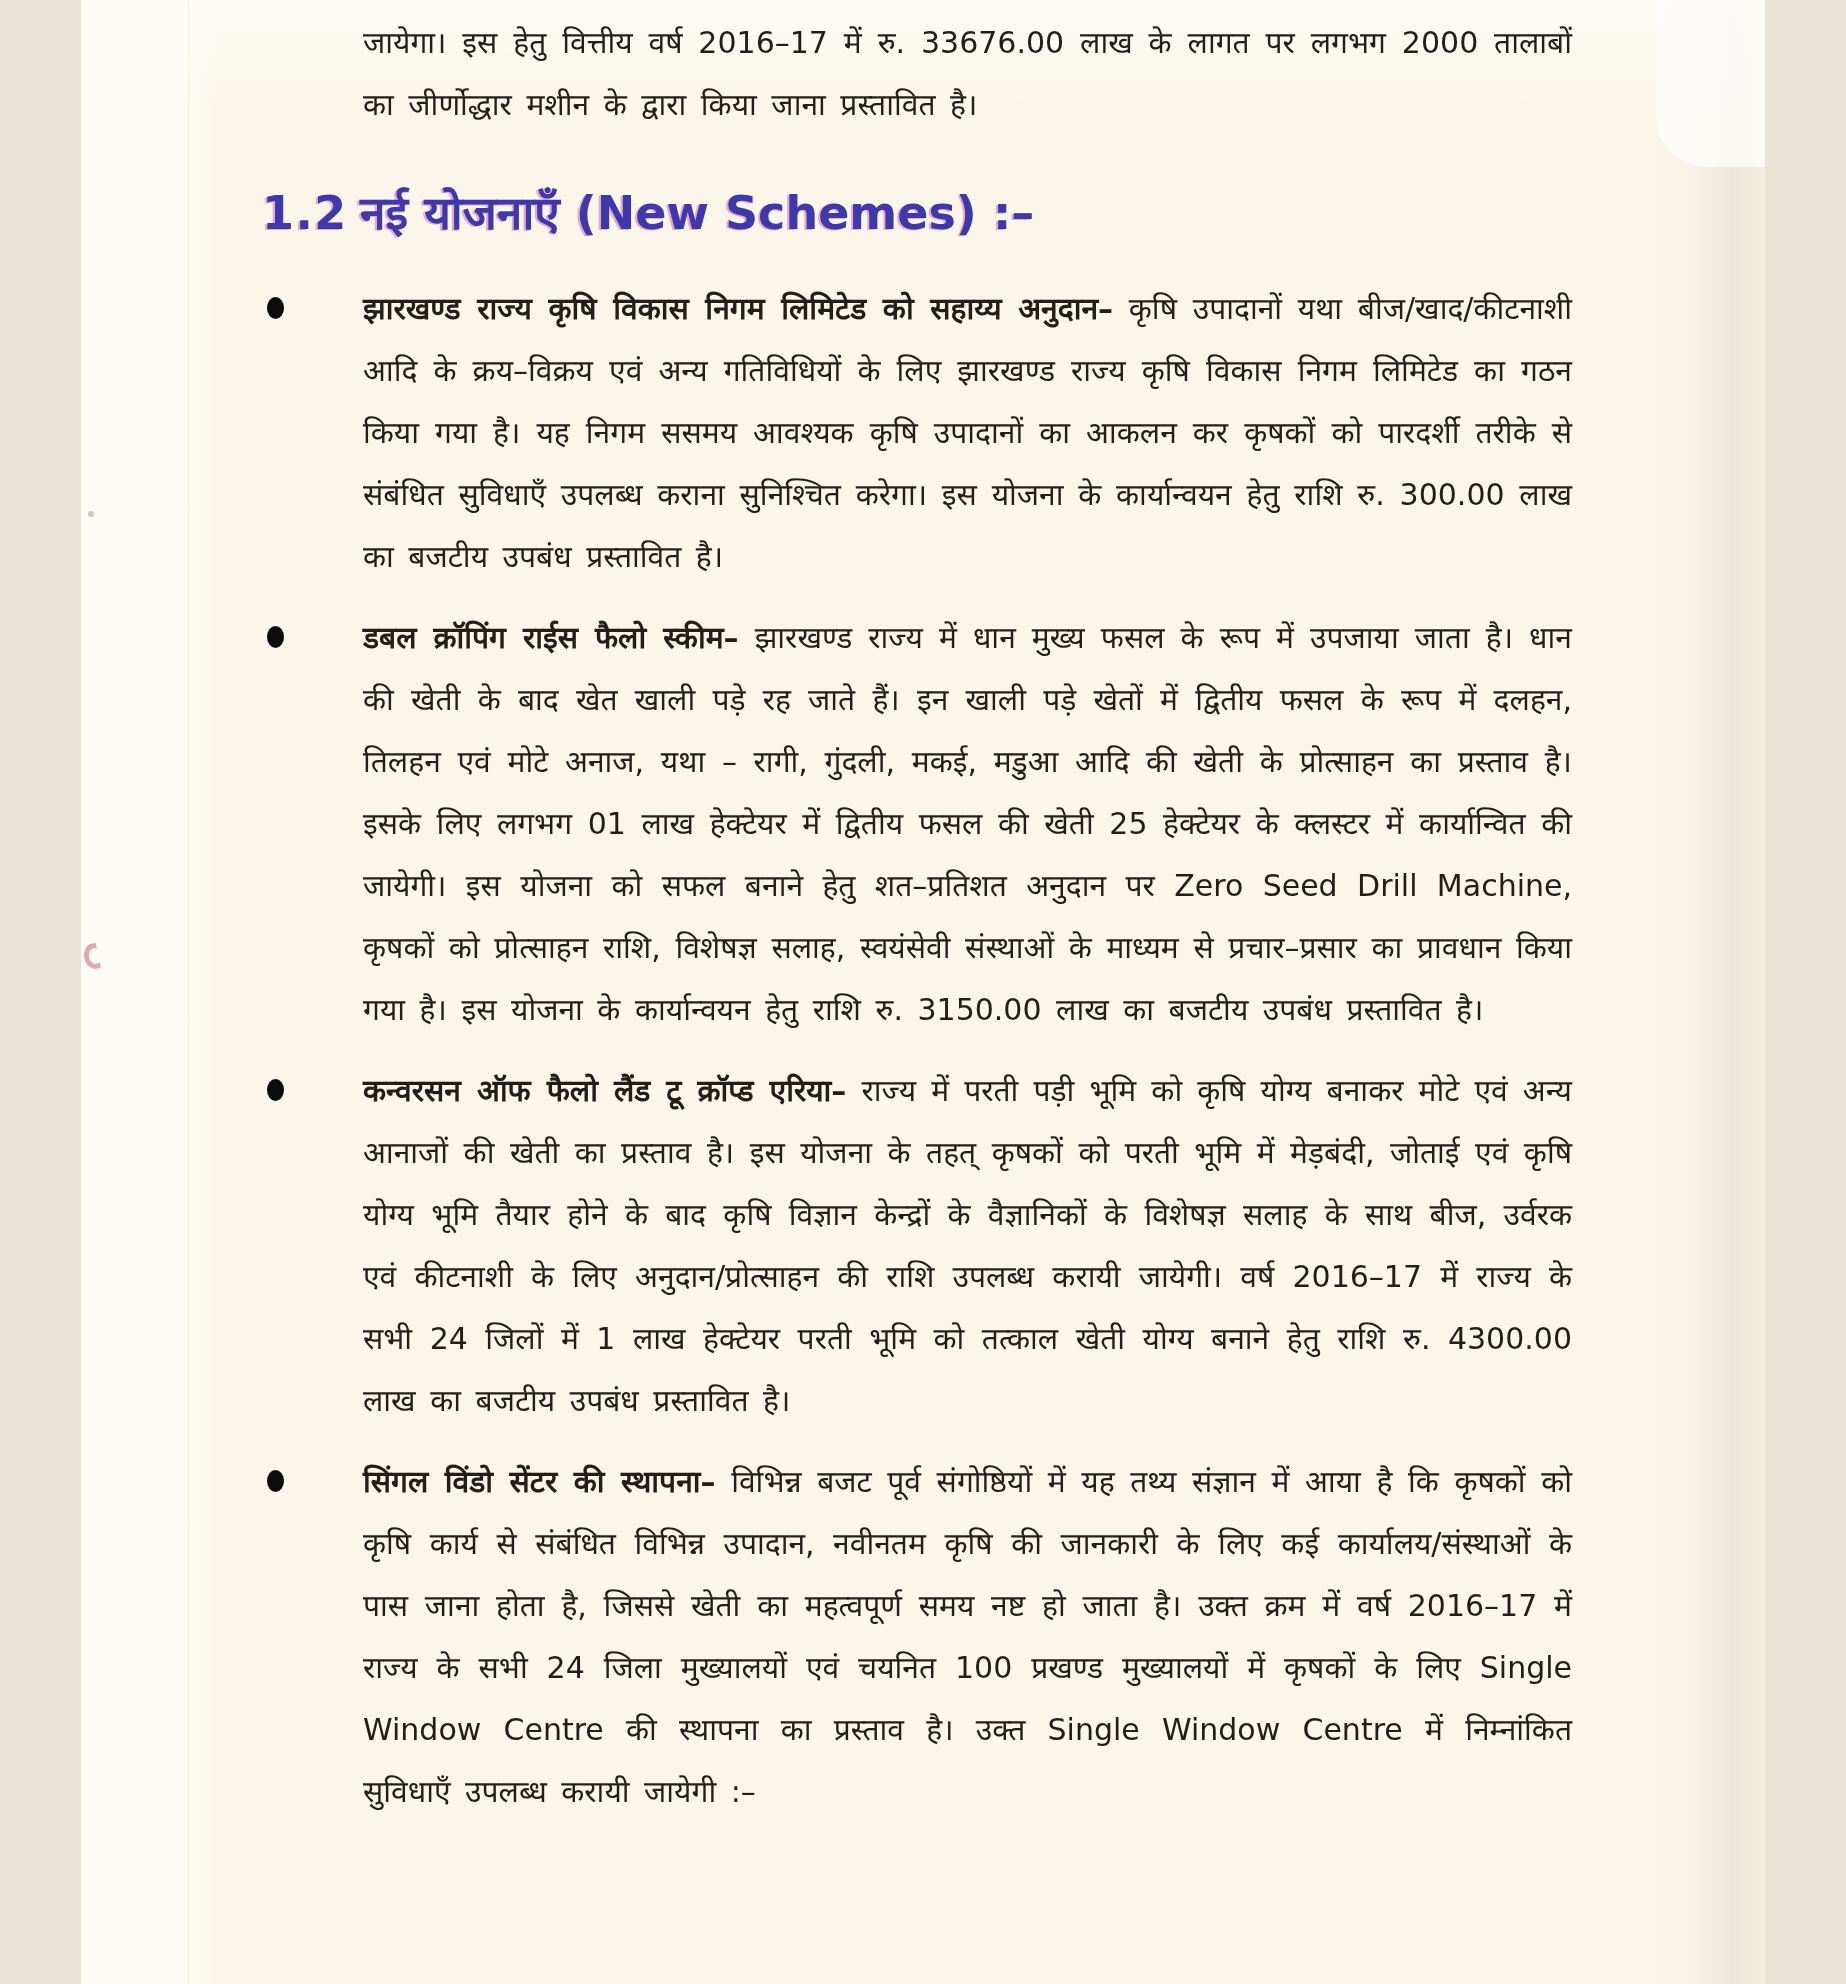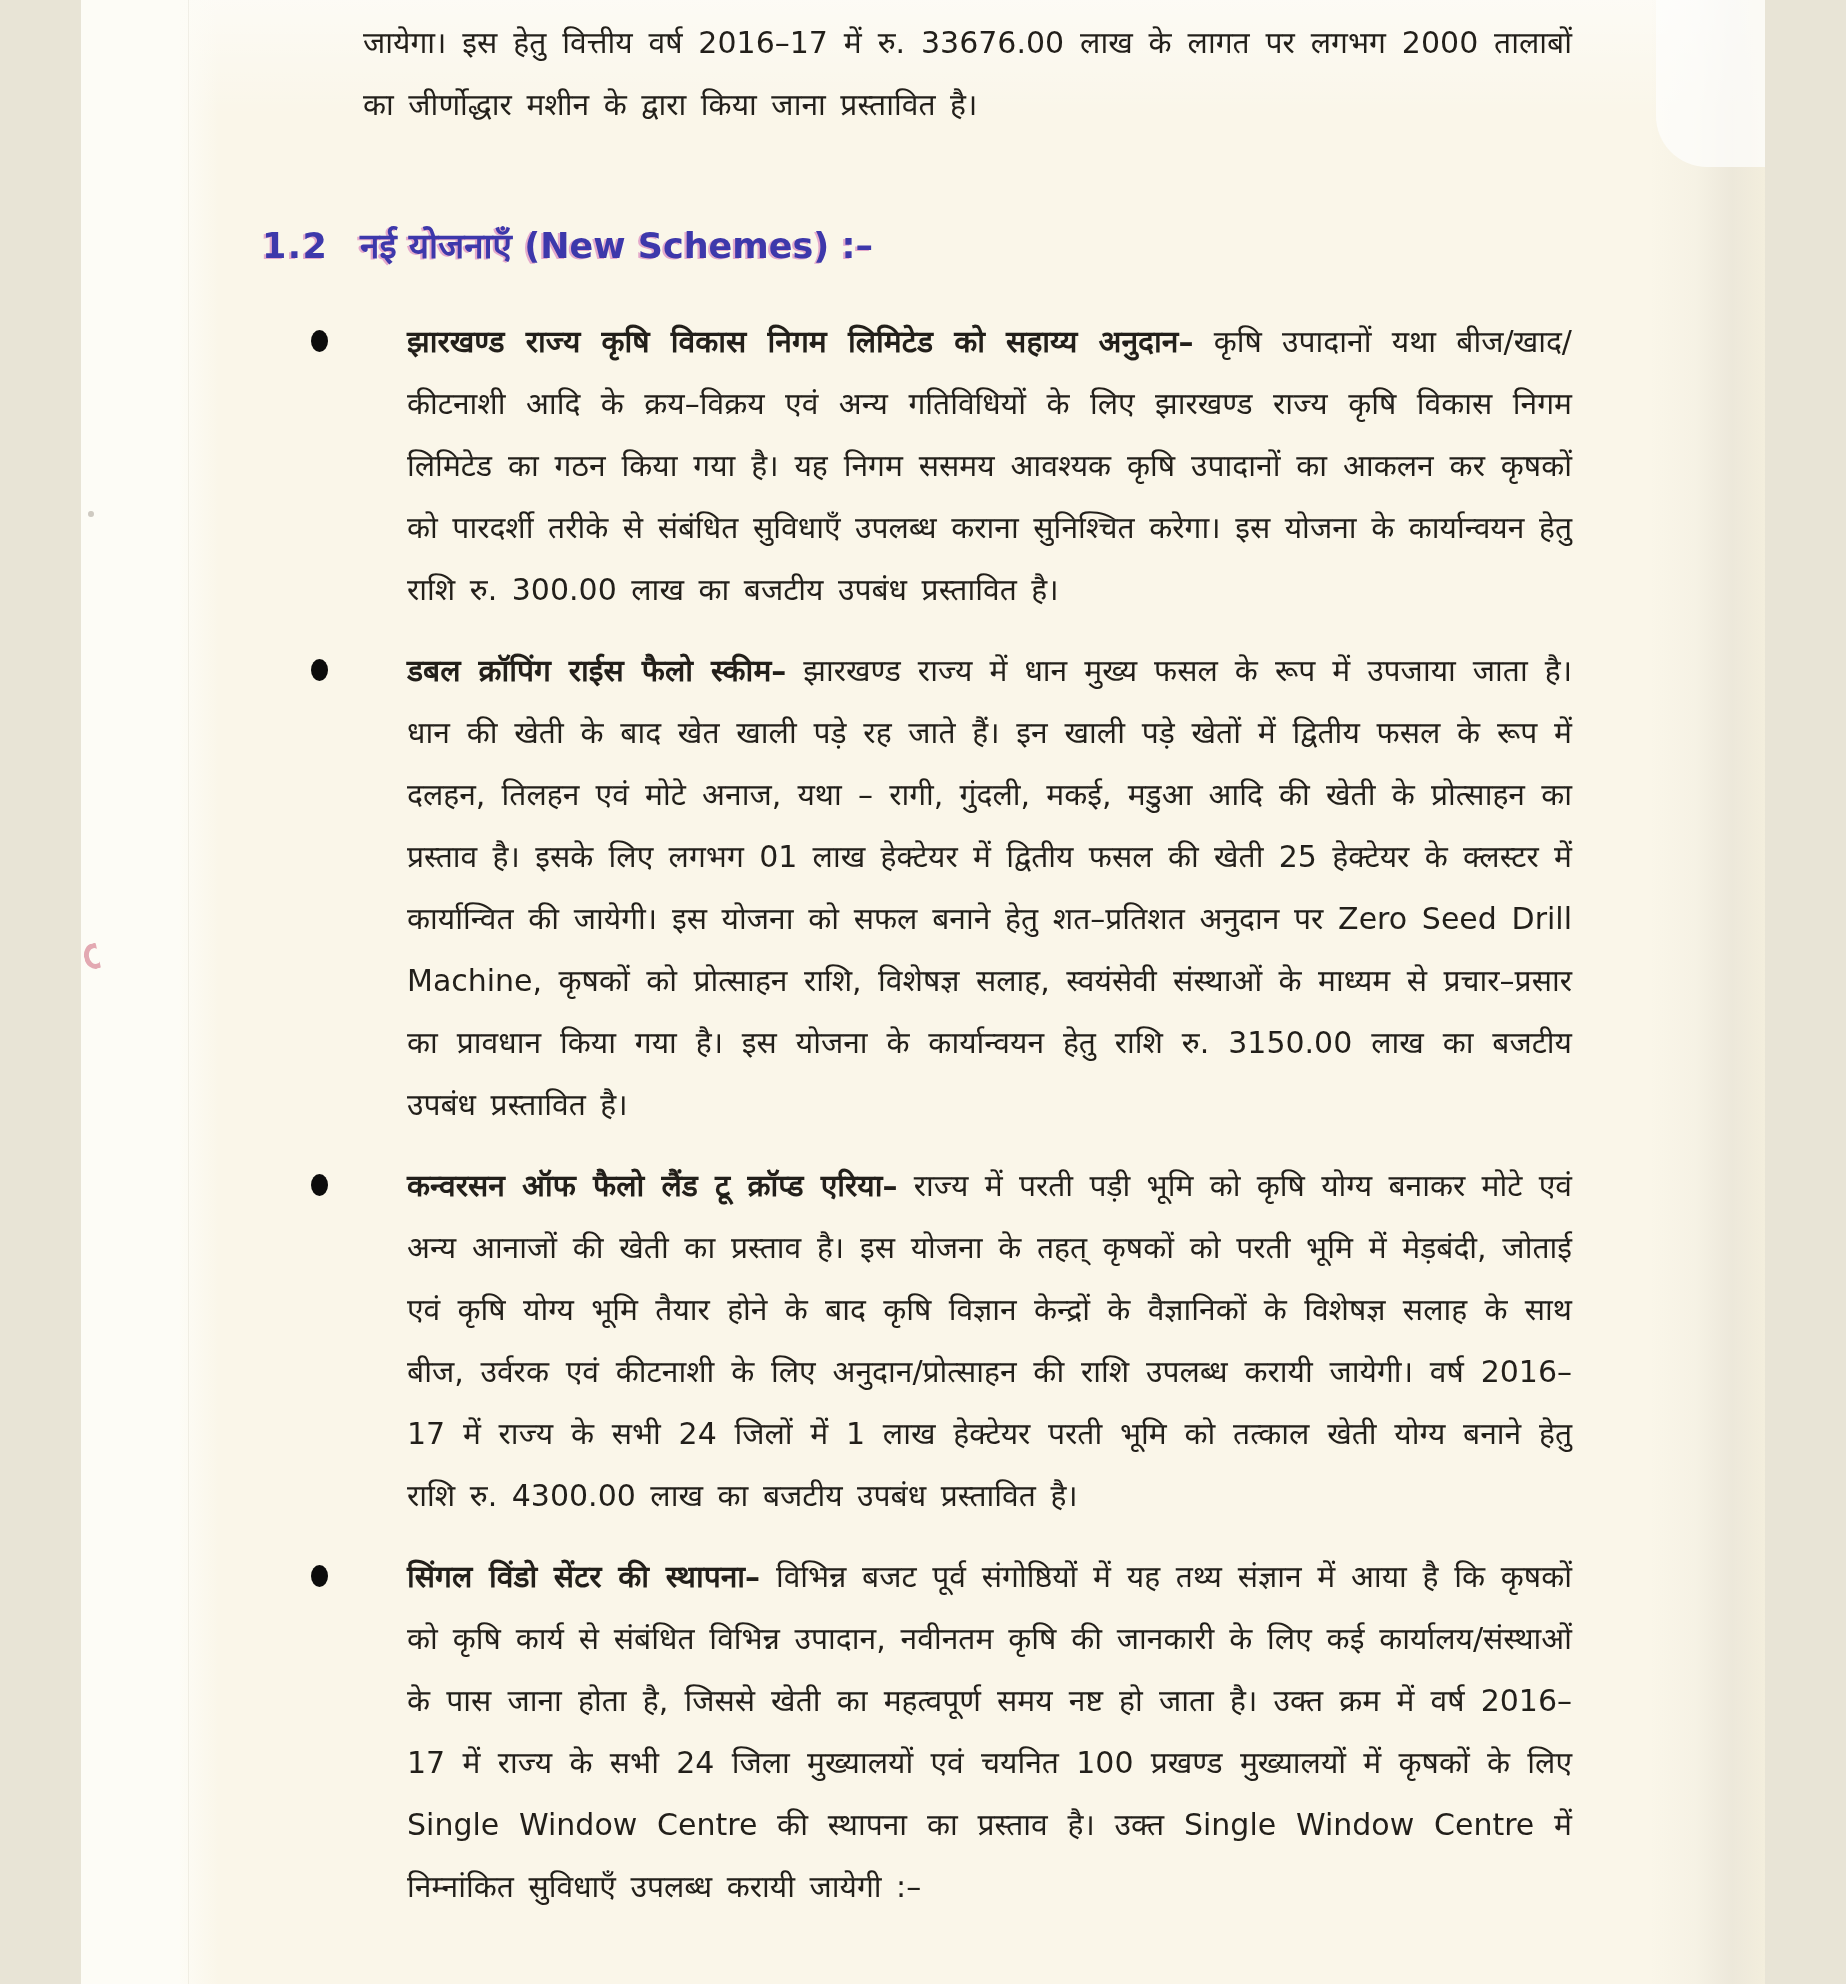--- a/index.html
+++ b/index.html
@@ -44,31 +44,31 @@
 
   .para {
     font-size: 30px;
     line-height: 62px;
     text-align: justify;
     word-spacing: 5px;
   }
   .intro { margin-bottom: 0; }
 
   .heading {
-    margin: 88px 0 42px -101px;
-    font-size: 35px;
+    margin: 55px 0 42px -101px;
+    font-size: 46px;
     font-weight: bold;
     line-height: 45px;
     color: #3d38ab;
     text-shadow: -2.2px 1.4px 0 rgba(190, 30, 150, 0.35);
     white-space: nowrap;
   }
   .hnum { display: inline-block; width: 98px; letter-spacing: 1.4px; }
 
-  .bullet { position: relative; margin-bottom: 19px; margin-left: 44px; }
+  .bullet { position: relative; margin-bottom: 19px; }
   .dot {
     position: absolute; left: -96px; top: 19px;
     width: 17.4px; height: 22.4px;
     background: #0c0c0c; border-radius: 50%;
   }
   .lead { font-weight: bold; }
 
   .footer { margin-top: 27.5px; text-align-last: justify; }
 </style>
 </head>

